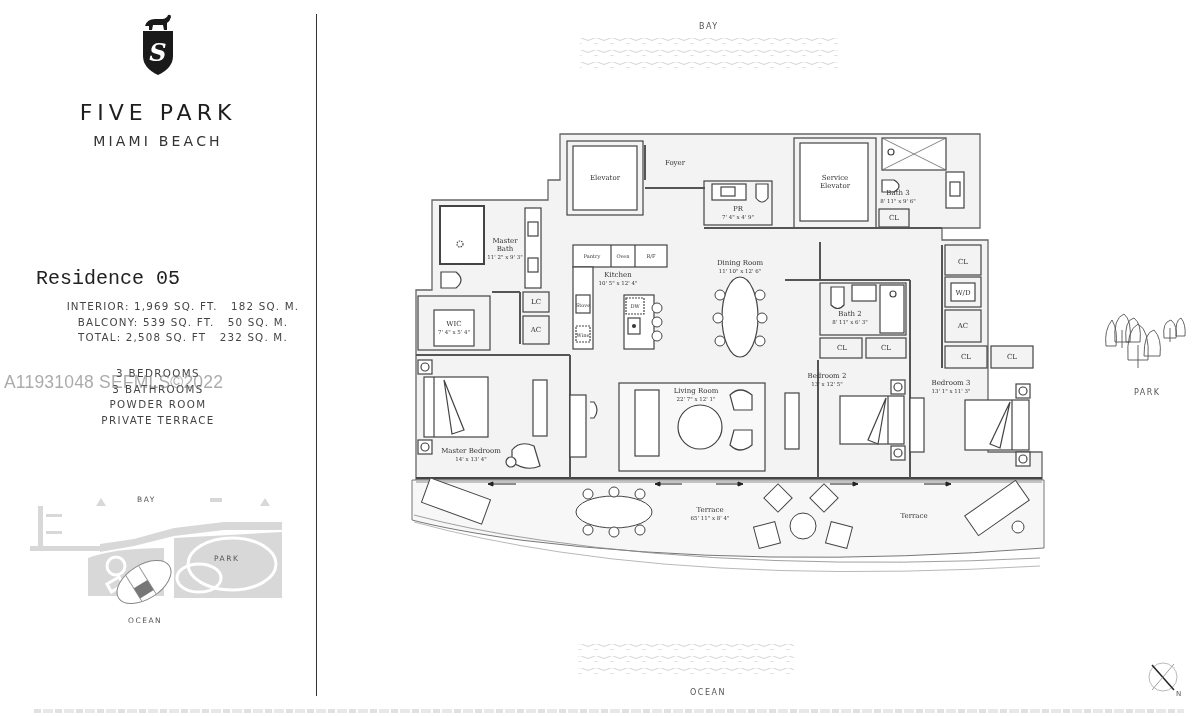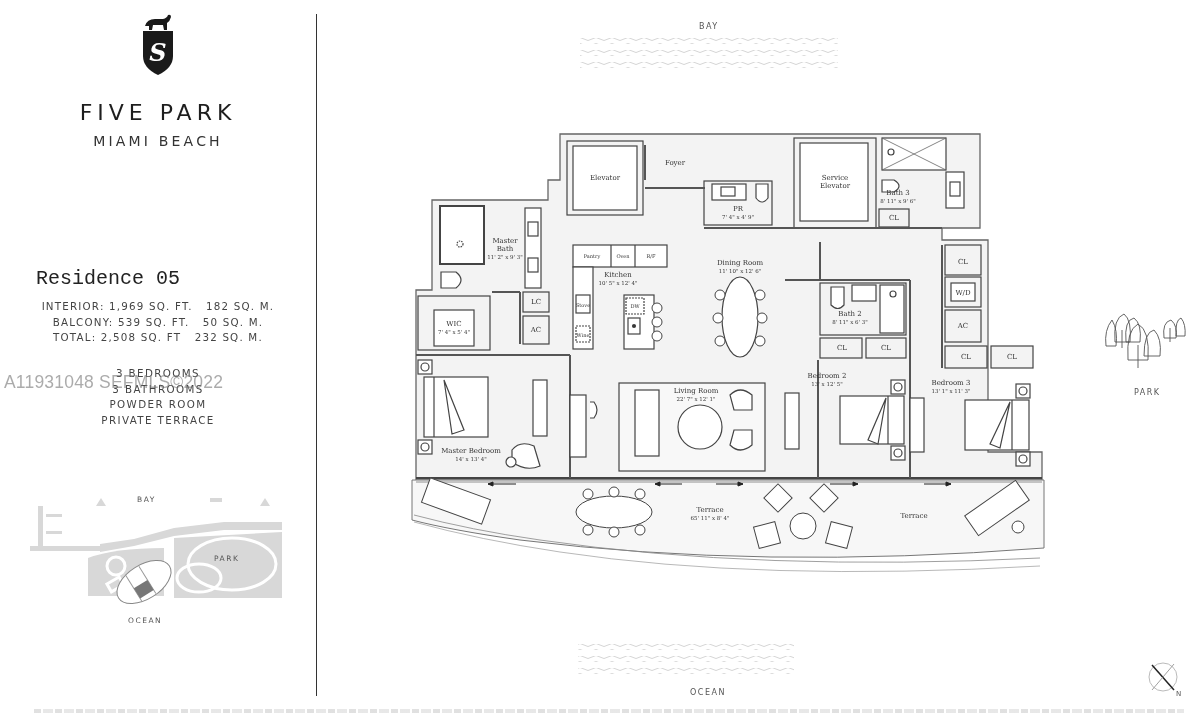--- a/index.html
+++ b/index.html
@@ -7,21 +7,21 @@
       width: 1192px; height: 716px; overflow: hidden; background: #ffffff;
       position: relative; font-family: "DejaVu Sans", sans-serif; color: #222;
     }
     .left-panel { position: absolute; left: 0; top: 0; width: 316px; height: 700px; }
     .divider { position: absolute; left: 316px; top: 14px; width: 1px; height: 682px; background: #333; }
     .logo { position: absolute; left: 141px; top: 14px; width: 34px; height: 62px; }
     .brand { position: absolute; left: 0; width: 316px; text-align: center; }
     .brand-name { top: 100px; font-family: "DejaVu Sans", sans-serif; font-size: 22px; letter-spacing: 5px; color: #1e1e1e; font-weight: 400; }
     .brand-sub { top: 133px; font-size: 14px; letter-spacing: 3.2px; color: #333; }
     .residence-title { position: absolute; left: 0; width: 316px; top: 267px; text-align: left; font-family: Liberation Mono, monospace; font-size: 20px; color: #222; margin-left: 36px; }
-    .specs { position: absolute; left: 0; width: 316px; top: 299px; text-align: center; font-size: 10.3px; letter-spacing: 1.2px; line-height: 15.5px; color: #444; }
+    .specs { position: absolute; left: 0; width: 316px; top: 299px; text-align: center; font-size: 10.3px; letter-spacing: 1.2px; line-height: 15.5px; color: #444; padding-left: 25px; }
     .features { position: absolute; left: 0; width: 316px; top: 366px; text-align: center; font-size: 10.3px; letter-spacing: 1.4px; line-height: 15.5px; color: #444; }
     .watermark { position: absolute; left: 4px; top: 372px; font-family: "Liberation Sans", sans-serif; font-size: 17.5px; color: rgba(120,120,120,0.62); letter-spacing: 0.2px; white-space: nowrap; }
     .sitemap { position: absolute; left: 24px; top: 486px; width: 270px; height: 150px; }
     .site-label { position: absolute; font-size: 7.5px; letter-spacing: 1.5px; color: #555; }
     .contact { position: absolute; left: 0; width: 316px; top: 686px; text-align: center; font-size: 10px; letter-spacing: 1.6px; color: #222; font-weight: bold; }
     .contact .sep { margin: 0 8px; font-weight: normal; }
     .disclaimer { position: absolute; left: 34px; top: 709px; width: 1150px; height: 4px;
       background: repeating-linear-gradient(90deg, #d9d9d9 0 7px, #fff 7px 9px, #e2e2e2 9px 19px, #fff 19px 21px);
       opacity: 0.8; }
     .disclaimer-text { position:absolute; left:34px; top:706px; font-size:3px; color: transparent; width: 1150px; overflow:hidden; white-space:nowrap; }

